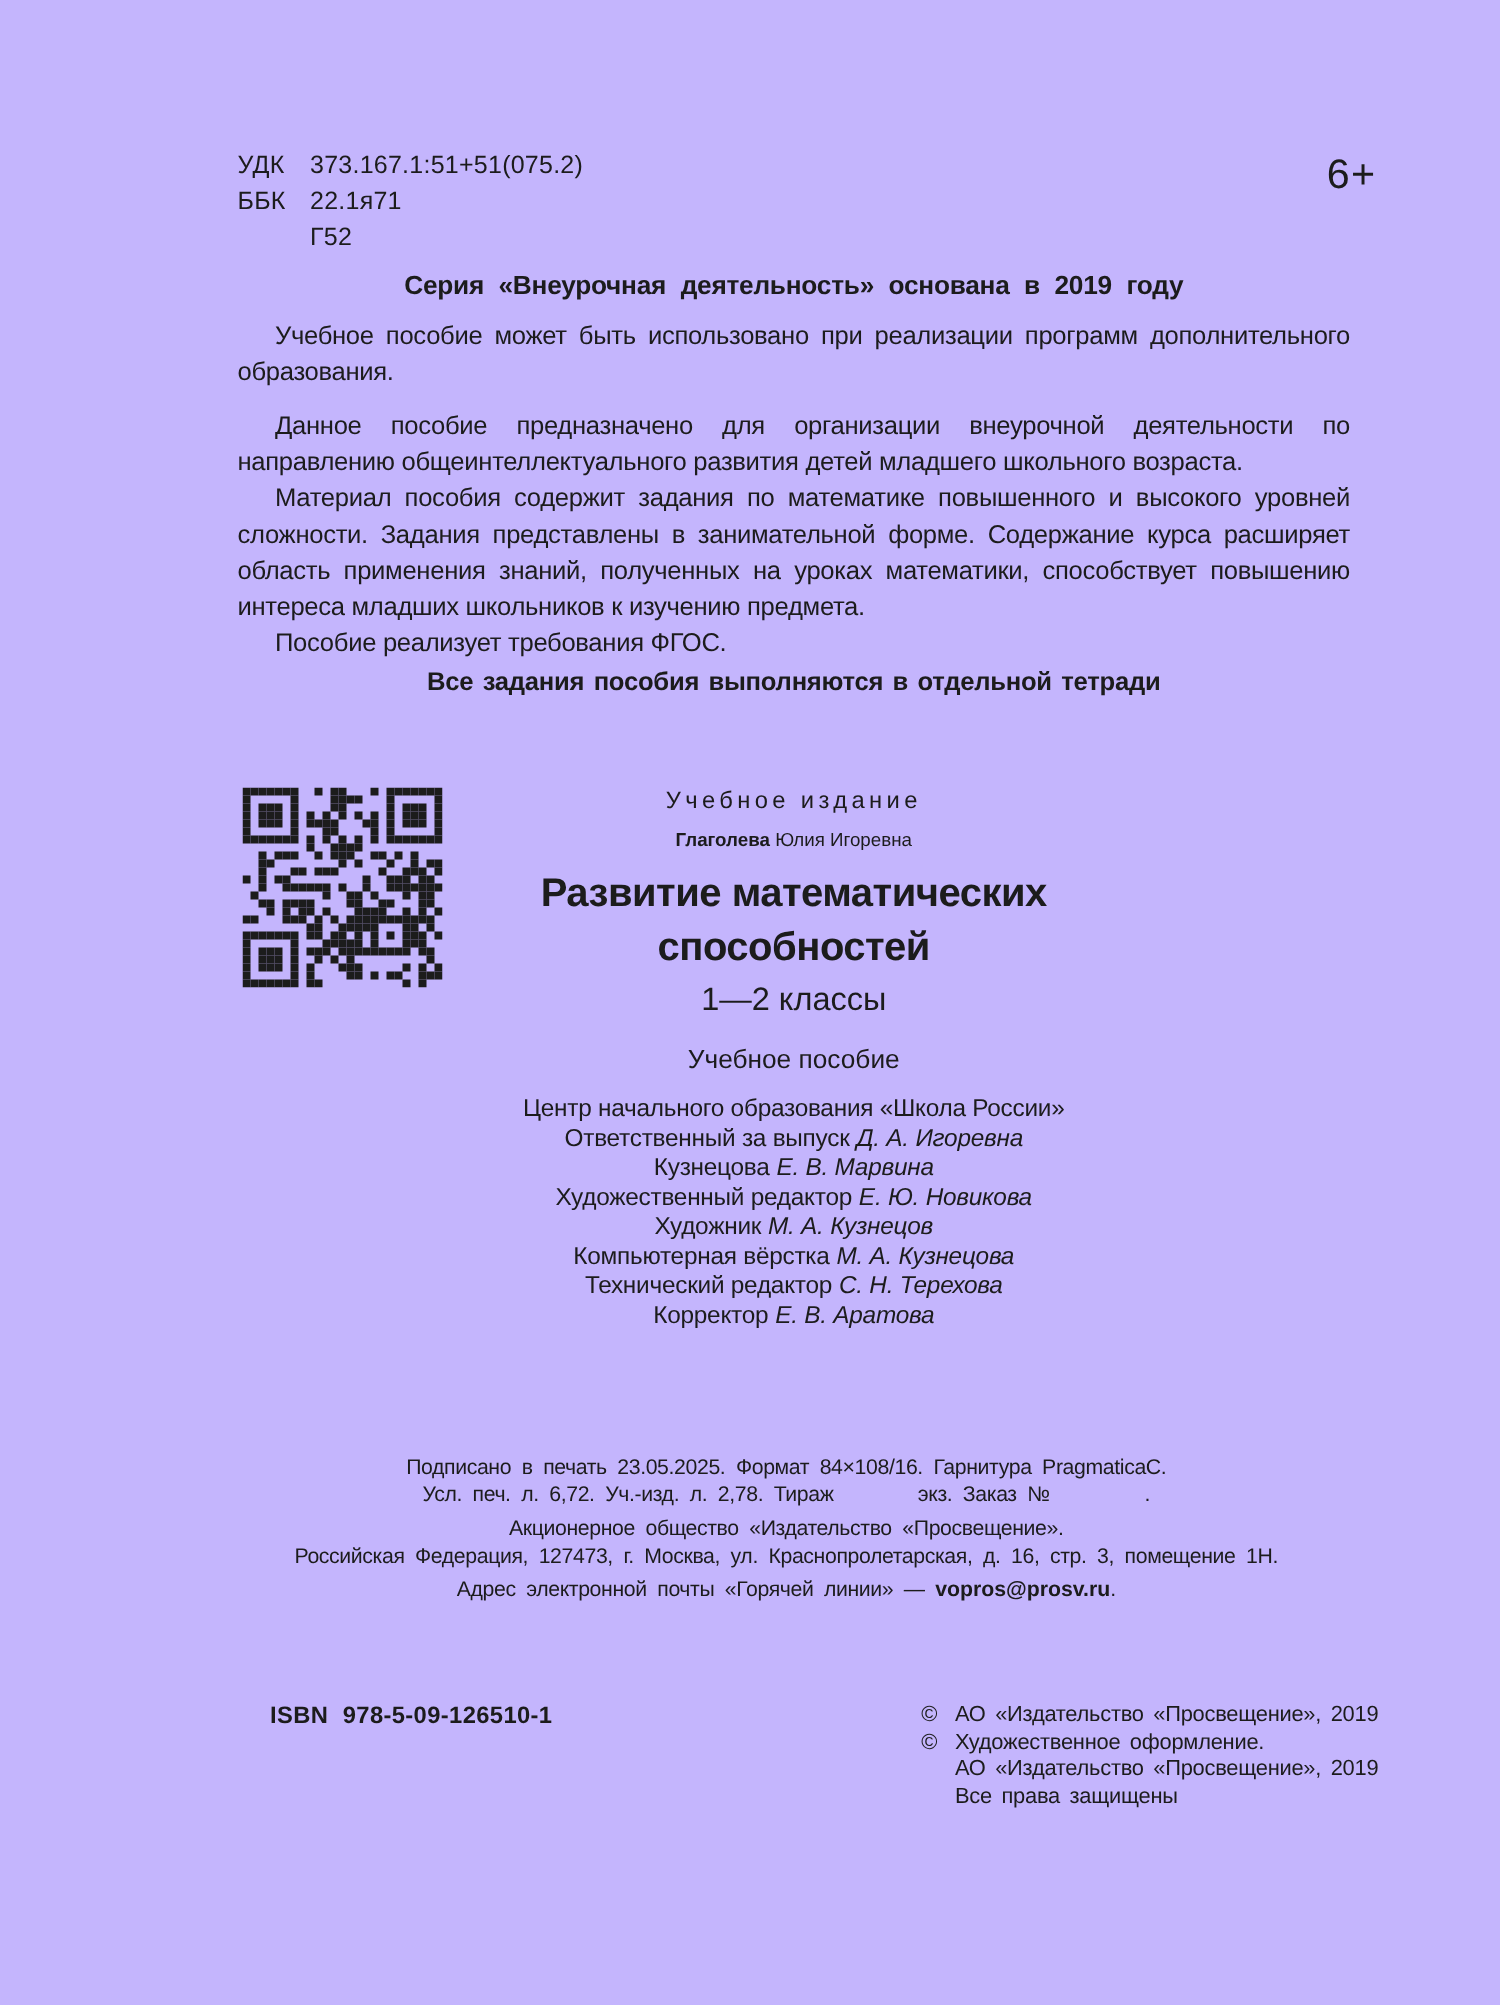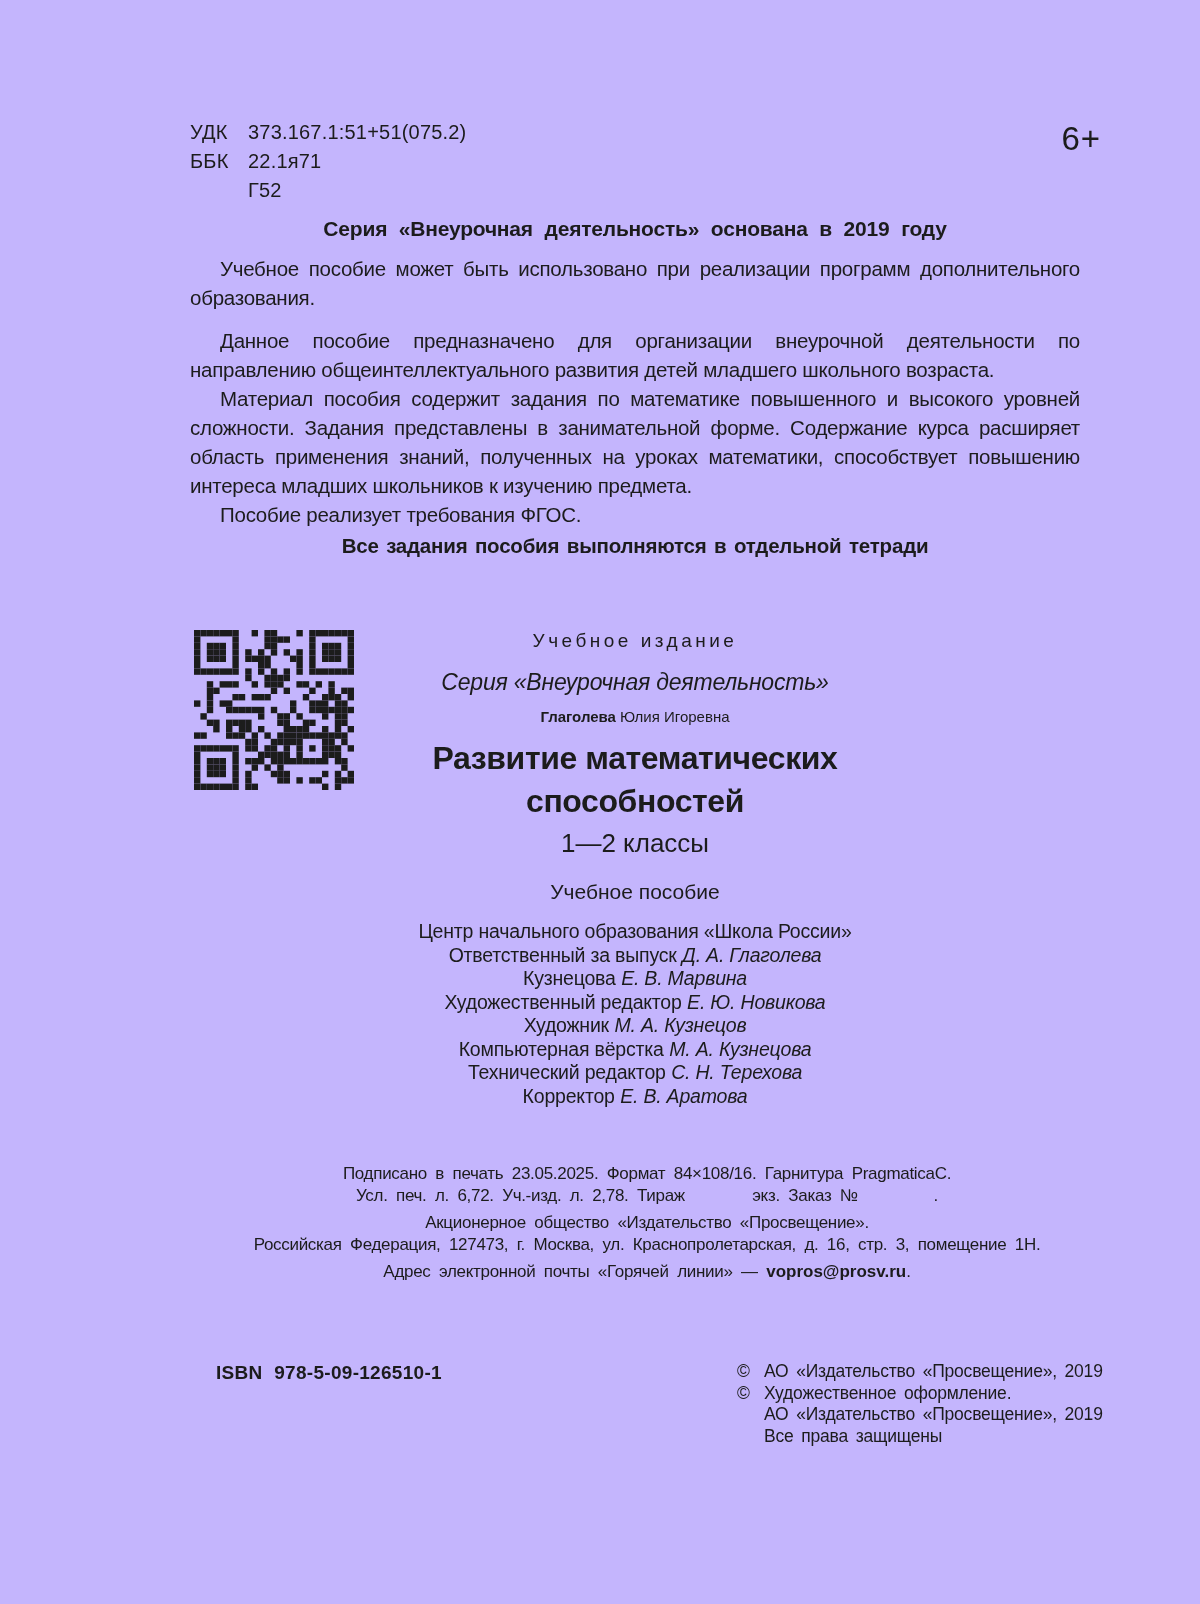--- a/index.html
+++ b/index.html
@@ -39,21 +39,21 @@
   .ed-kind { font-size:19px; letter-spacing:3.5px; }
   .ed-series { margin-top:17px; font-style:italic; font-size:23px; letter-spacing:-0.2px; }
   .ed-author { margin-top:12px; font-size:15px; }
   .ed-title { margin-top:12px; font-weight:bold; font-size:32px; line-height:43px; letter-spacing:-0.4px; }
   .ed-grades { margin-top:5px; font-size:26px; }
   .ed-subtitle { margin-top:21px; font-size:21px; }
   .credits { margin-top:16px; font-size:19.5px; line-height:23.5px; letter-spacing:-0.2px; }
   .credit-name { font-style:italic; margin-left:0.28em; }
 
   
-  .imprint { left:202px; top:1163px; width:890px; text-align:center;
+  .imprint { left:184px; top:1163px; width:890px; text-align:center;
     font-size:17px; line-height:22px; letter-spacing:-0.3px; word-spacing:4px; }
   .imprint .gap { height:5px; }
   .imprint b { letter-spacing:0; }
 
   
   .isbn { left:190px; top:1362px; font-weight:bold; font-size:19px;
     letter-spacing:0.3px; word-spacing:6px;margin-left:26px; }
   .copy { left:737px; top:1361px; font-size:17.5px; line-height:21.5px;
     word-spacing:3px; letter-spacing:-0.2px; }
   .copy-row { display:flex; }
@@ -391,31 +391,30 @@
         <rect x="38.40" y="153.60" width="6.40" height="6.40" fill="#1c1c1c"></rect>
         <rect x="51.20" y="153.60" width="6.40" height="6.40" fill="#1c1c1c"></rect>
         <rect x="57.60" y="153.60" width="6.40" height="6.40" fill="#1c1c1c"></rect>
         <rect x="128.00" y="153.60" width="6.40" height="6.40" fill="#1c1c1c"></rect>
         <rect x="140.80" y="153.60" width="6.40" height="6.40" fill="#1c1c1c"></rect>
       </svg>
   </div>
 
   <div class="abs edition">
     <div class="ed-kind">Учебное издание</div>
-    <div class="ed-series">Серия «Внеурочная деятельность»</div>
     <div class="ed-author"><b>Глаголева</b> <span>Юлия Игоревна</span></div>
     <div class="ed-title">
       <div>Развитие математических</div>
       <div>способностей</div>
     </div>
     <div class="ed-grades">1—2 классы</div>
     <div class="ed-subtitle">Учебное пособие</div>
     <div class="credits">
       <div><span>Центр начального образования «Школа России»</span></div>
-      <div><span>Ответственный за выпуск</span><i class="credit-name">Д. А. Глаголева</i></div>
+      <div><span>Ответственный за выпуск</span><i class="credit-name">Д. А. Игоревна</i></div>
       <div><span>Кузнецова</span><i class="credit-name">Е. В. Марвина</i></div>
       <div><span>Художественный редактор</span><i class="credit-name">Е. Ю. Новикова</i></div>
       <div><span>Художник</span><i class="credit-name">М. А. Кузнецов</i></div>
       <div><span>Компьютерная вёрстка</span><i class="credit-name">М. А. Кузнецова</i></div>
       <div><span>Технический редактор</span><i class="credit-name">С. Н. Терехова</i></div>
       <div><span>Корректор</span><i class="credit-name">Е. В. Аратова</i></div>
     </div>
   </div>
 
   <div class="abs imprint">

